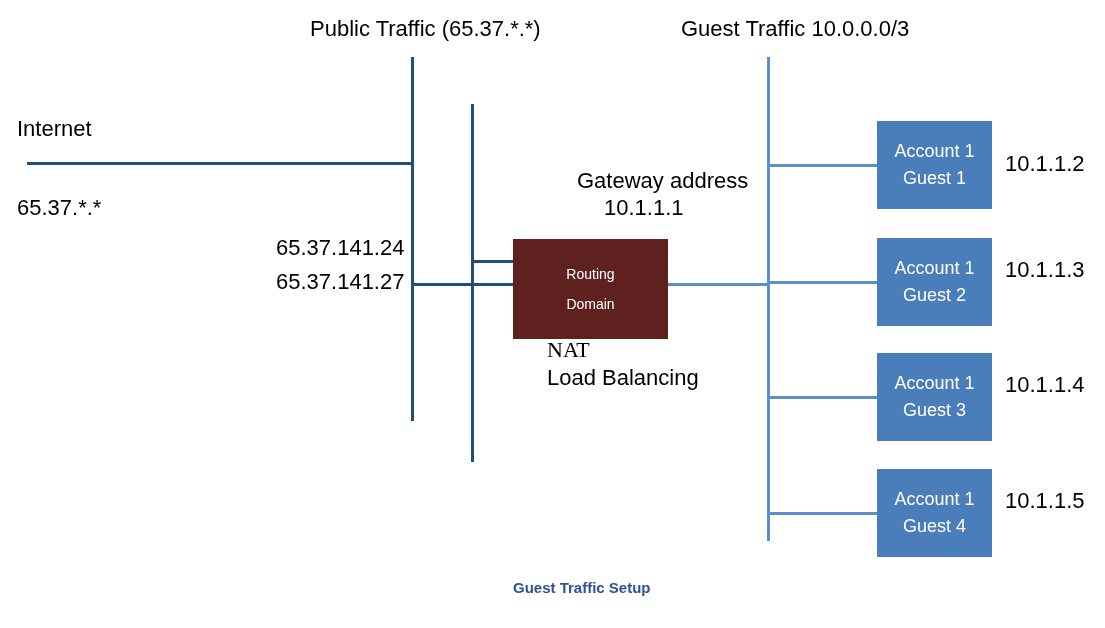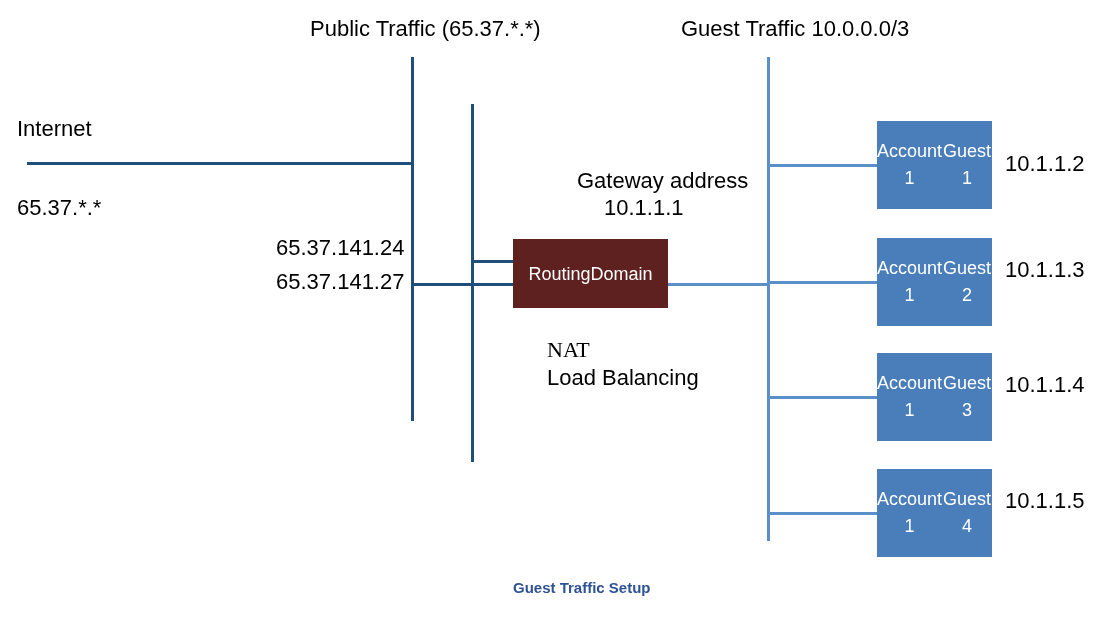--- a/index.html
+++ b/index.html
@@ -45,39 +45,39 @@
   }
   .vline.light {
     background: #5B8FC9;
     width: 3px;
   }
 
   
   .node {
     position: absolute;
     display: flex;
-    flex-direction: row;
+    flex-direction: column;
     align-items: center;
     justify-content: center;
     box-sizing: border-box;
     color: #ffffff;
     font-size: 18px;
     line-height: 27px;
     text-align: center;
   }
   .node.guest {
     background: #4A7EBB;
     width: 115px;
     height: 88px;
   }
   .node.router {
     background: #5F2120;
     width: 155px;
-    height: 69px;
-    font-size: 18px;
+    height: 100px;
+    font-size: 14px;
     line-height: 30px;
   }
   .node .ln { display: block; }
 
   
   .caption {
     position: absolute;
     font-size: 15px;
     font-weight: bold;
     color: #2E5395;

